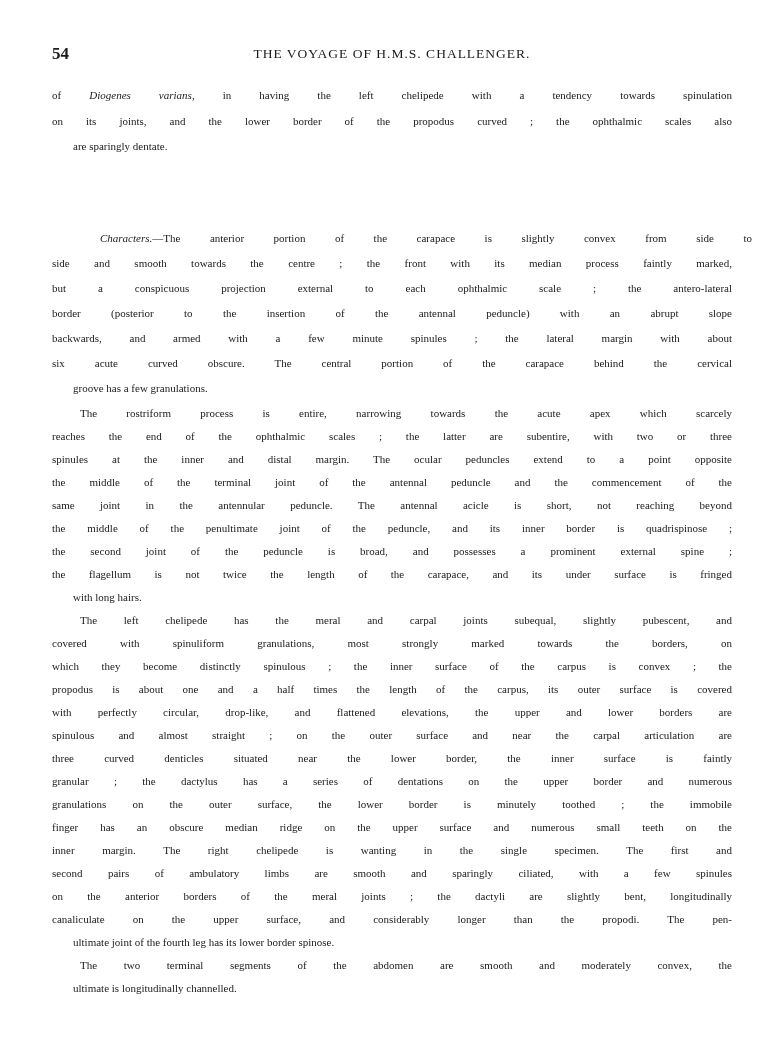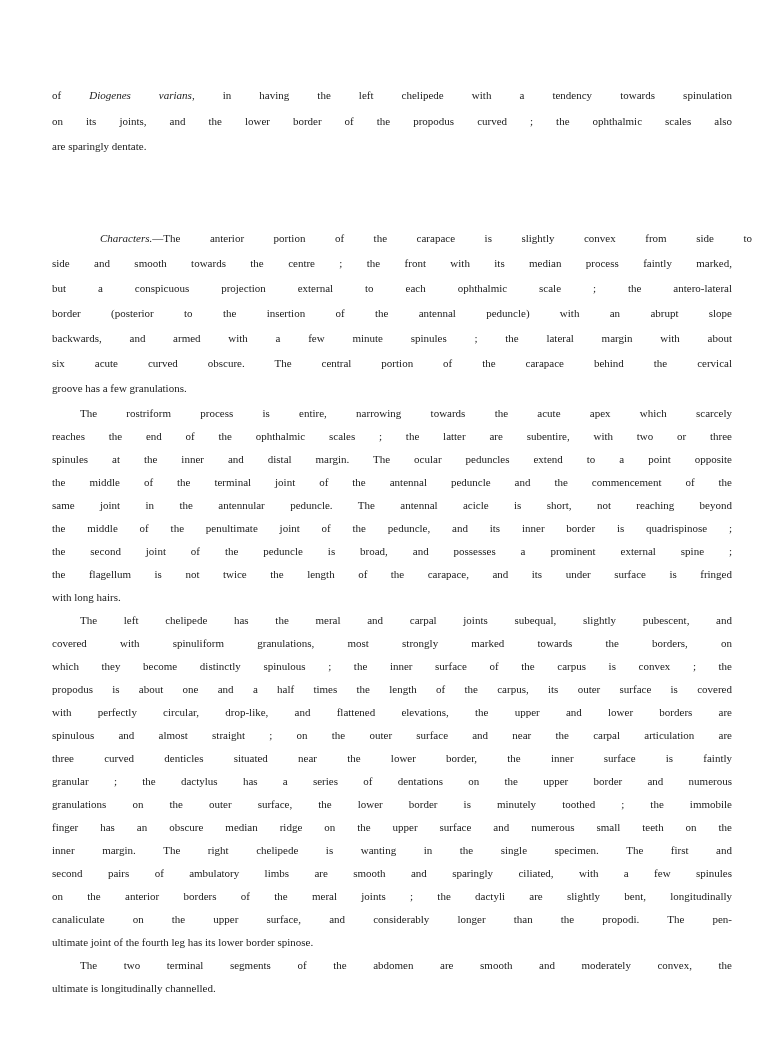--- a/index.html
+++ b/index.html
@@ -5,30 +5,34 @@
   html, body { margin: 0; padding: 0; background: #ffffff; }
   body { width: 776px; height: 1050px; position: relative; overflow: hidden;
          font-family: "Liberation Serif", "DejaVu Serif", serif; color: #1a1a1a; }
   .page { position: absolute; left: 0; top: 0; width: 776px; height: 1050px; }
   .header { position: absolute; top: 44px; left: 52px; width: 680px; height: 22px; }
   .page-num { position: absolute; left: 0; top: 0; font-size: 17px; font-weight: bold; }
   .running-title { position: absolute; left: 0; right: 0; top: 2px; text-align: center;
                    font-size: 13.5px; letter-spacing: 1px; }
   .line { position: absolute; left: 52px; width: 680px; font-size: 11px; line-height: 22px;
           white-space: nowrap; text-align: justify; text-align-last: justify; }
-  .line.last { text-align-last: left; }
+  .line.last { text-align-last: left; margin-left: 21px; }
   .indent { left: 80px; width: 652px; }
   i { font-style: italic; }
   .heading { position: absolute; left: 80px; top: 193px; font-size: 17.2px; white-space: nowrap; }
 </style>
 </head>
 <body>
 
 <div class="page">
 
+  <div class="header">
+    <span class="page-num">54</span>
+    <div class="running-title">THE VOYAGE OF H.M.S. CHALLENGER.</div>
+  </div>
 
   <div>
     <div class="line" style="top:84px;"><span>of </span><i>Diogenes varians</i><span>, in having the left chelipede with a tendency towards spinulation</span></div>
     <div class="line" style="top:110px;">on its joints, and the lower border of the propodus curved ; the ophthalmic scales also</div>
     <div class="line last" style="top:135px;">are sparingly dentate.</div>
   </div>
 
 
   <div>
     <div class="line indent" style="top:227px;margin-left:20px;"><i>Characters.</i><span>—The anterior portion of the carapace is slightly convex from side to</span></div>

